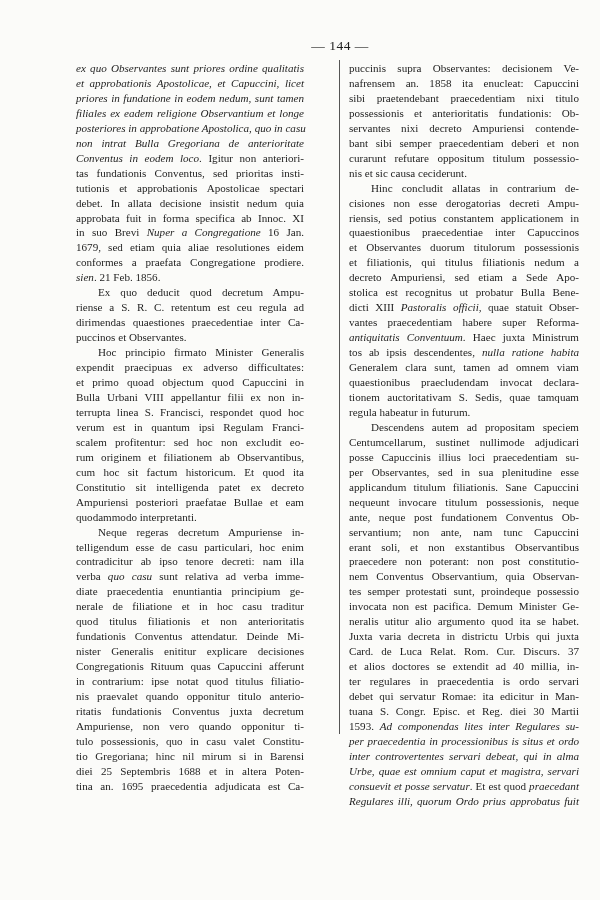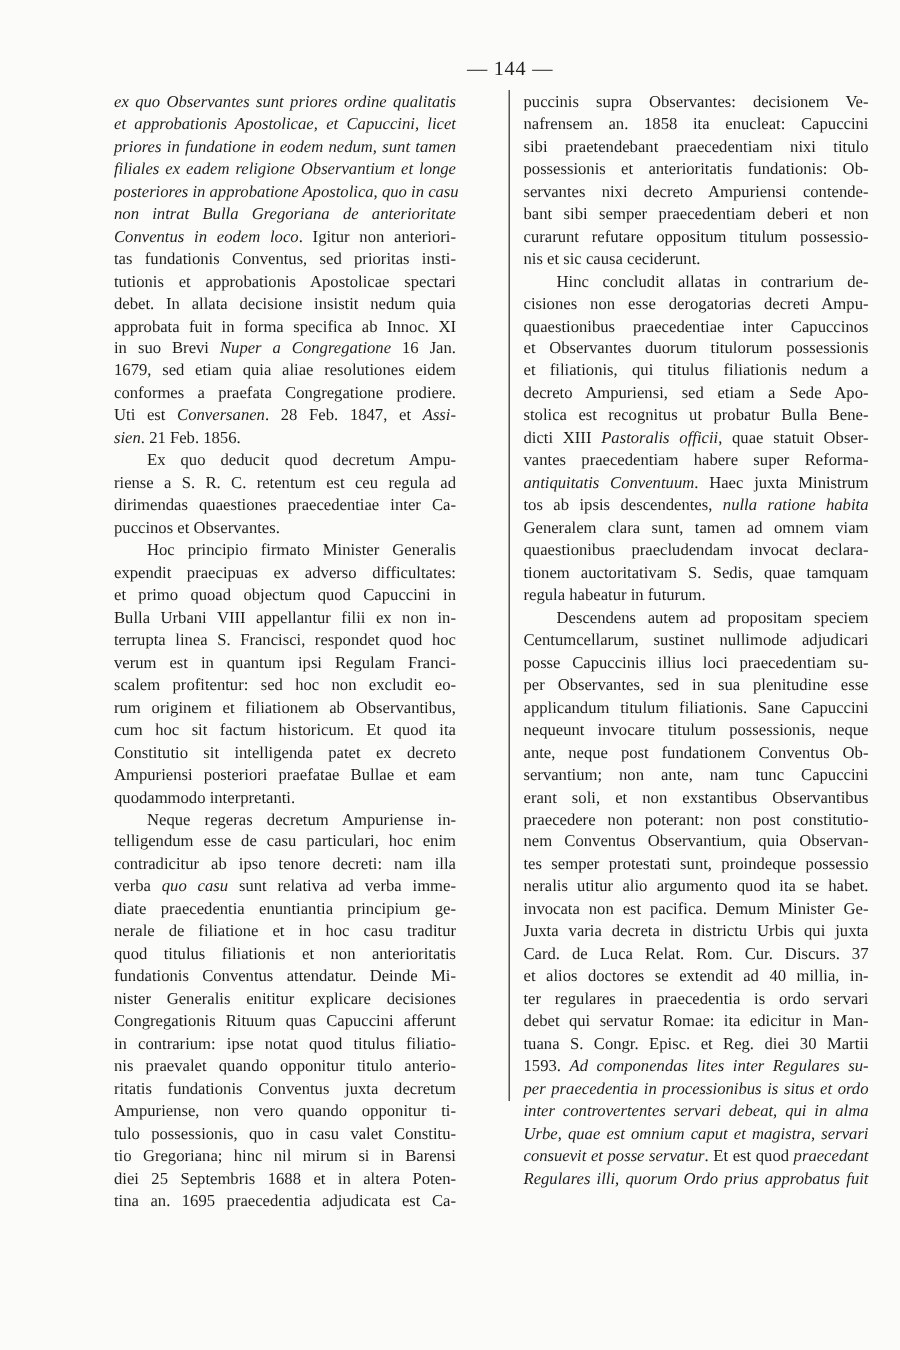--- a/index.html
+++ b/index.html
@@ -37,21 +37,20 @@
     <span class="line"><span class="it">posteriores in approbatione Apostolica, quo in casu</span></span>
     <span class="line"><span class="it">non intrat Bulla Gregoriana de anterioritate</span></span>
     <span class="line"><span class="it">Conventus in eodem loco</span><span>. Igitur non anteriori-</span></span>
     <span class="line"><span>tas fundationis Conventus, sed prioritas insti-</span></span>
     <span class="line"><span>tutionis et approbationis Apostolicae spectari</span></span>
     <span class="line"><span>debet. In allata decisione insistit nedum quia</span></span>
     <span class="line"><span>approbata fuit in forma specifica ab Innoc. XI</span></span>
     <span class="line"><span>in suo Brevi </span><span class="it">Nuper a Congregatione</span><span> 16 Jan.</span></span>
     <span class="line"><span>1679, sed etiam quia aliae resolutiones eidem</span></span>
     <span class="line"><span>conformes a praefata Congregatione prodiere.</span></span>
-    <span class="line"><span>Uti est </span><span class="it">Conversanen</span><span>. 28 Feb. 1847, et </span><span class="it">Assi-</span></span>
     <span class="line last"><span class="it">sien</span><span>. 21 Feb. 1856.</span></span>
     <span class="line indent"><span>Ex quo deducit quod decretum Ampu-</span></span>
     <span class="line"><span>riense a S. R. C. retentum est ceu regula ad</span></span>
     <span class="line"><span>dirimendas quaestiones praecedentiae inter Ca-</span></span>
     <span class="line last"><span>puccinos et Observantes.</span></span>
     <span class="line indent"><span>Hoc principio firmato Minister Generalis</span></span>
     <span class="line"><span>expendit praecipuas ex adverso difficultates:</span></span>
     <span class="line"><span>et primo quoad objectum quod Capuccini in</span></span>
     <span class="line"><span>Bulla Urbani VIII appellantur filii ex non in-</span></span>
     <span class="line"><span>terrupta linea S. Francisci, respondet quod hoc</span></span>
@@ -86,20 +85,21 @@
     <span class="line"><span>puccinis supra Observantes: decisionem Ve-</span></span>
     <span class="line"><span>nafrensem an. 1858 ita enucleat: Capuccini</span></span>
     <span class="line"><span>sibi praetendebant praecedentiam nixi titulo</span></span>
     <span class="line"><span>possessionis et anterioritatis fundationis: Ob-</span></span>
     <span class="line"><span>servantes nixi decreto Ampuriensi contende-</span></span>
     <span class="line"><span>bant sibi semper praecedentiam deberi et non</span></span>
     <span class="line"><span>curarunt refutare oppositum titulum possessio-</span></span>
     <span class="line last"><span>nis et sic causa ceciderunt.</span></span>
     <span class="line indent"><span>Hinc concludit allatas in contrarium de-</span></span>
     <span class="line"><span>cisiones non esse derogatorias decreti Ampu-</span></span>
+    <span class="line"><span>riensis, sed potius constantem applicationem in</span></span>
     <span class="line"><span>quaestionibus praecedentiae inter Capuccinos</span></span>
     <span class="line"><span>et Observantes duorum titulorum possessionis</span></span>
     <span class="line"><span>et filiationis, qui titulus filiationis nedum a</span></span>
     <span class="line"><span>decreto Ampuriensi, sed etiam a Sede Apo-</span></span>
     <span class="line"><span>stolica est recognitus ut probatur Bulla Bene-</span></span>
     <span class="line"><span>dicti XIII </span><span class="it">Pastoralis officii</span><span>, quae statuit Obser-</span></span>
     <span class="line"><span>vantes praecedentiam habere super Reforma-</span></span>
     <span class="line"><span class="it">antiquitatis Conventuum</span><span>. Haec juxta Ministrum</span></span>
     <span class="line"><span>tos ab ipsis descendentes, </span><span class="it">nulla ratione habita</span></span>
     <span class="line"><span>Generalem clara sunt, tamen ad omnem viam</span></span>
@@ -111,22 +111,22 @@
     <span class="line"><span>posse Capuccinis illius loci praecedentiam su-</span></span>
     <span class="line"><span>per Observantes, sed in sua plenitudine esse</span></span>
     <span class="line"><span>applicandum titulum filiationis. Sane Capuccini</span></span>
     <span class="line"><span>nequeunt invocare titulum possessionis, neque</span></span>
     <span class="line"><span>ante, neque post fundationem Conventus Ob-</span></span>
     <span class="line"><span>servantium; non ante, nam tunc Capuccini</span></span>
     <span class="line"><span>erant soli, et non exstantibus Observantibus</span></span>
     <span class="line"><span>praecedere non poterant: non post constitutio-</span></span>
     <span class="line"><span>nem Conventus Observantium, quia Observan-</span></span>
     <span class="line"><span>tes semper protestati sunt, proindeque possessio</span></span>
+    <span class="line"><span>invocata non est pacifica. Demum Minister Ge-</span></span>
     <span class="line"><span>neralis utitur alio argumento quod ita se habet.</span></span>
-    <span class="line"><span>invocata non est pacifica. Demum Minister Ge-</span></span>
     <span class="line"><span>Juxta varia decreta in districtu Urbis qui juxta</span></span>
     <span class="line"><span>Card. de Luca Relat. Rom. Cur. Discurs. 37</span></span>
     <span class="line"><span>et alios doctores se extendit ad 40 millia, in-</span></span>
     <span class="line"><span>ter regulares in praecedentia is ordo servari</span></span>
     <span class="line"><span>debet qui servatur Romae: ita edicitur in Man-</span></span>
     <span class="line"><span>tuana S. Congr. Episc. et Reg. diei 30 Martii</span></span>
     <span class="line"><span>1593. </span><span class="it">Ad componendas lites inter Regulares su-</span></span>
     <span class="line"><span class="it">per praecedentia in processionibus is situs et ordo</span></span>
     <span class="line"><span class="it">inter controvertentes servari debeat, qui in alma</span></span>
     <span class="line"><span class="it">Urbe, quae est omnium caput et magistra, servari</span></span>

